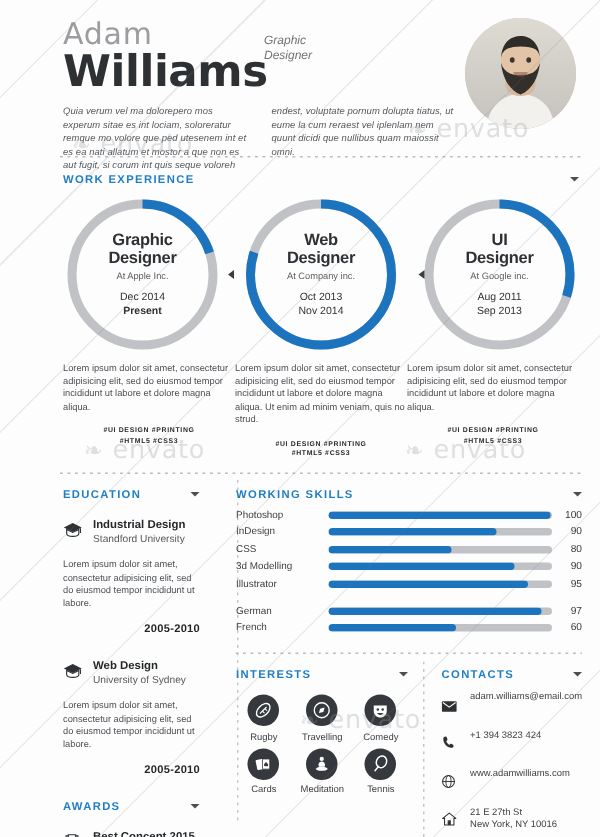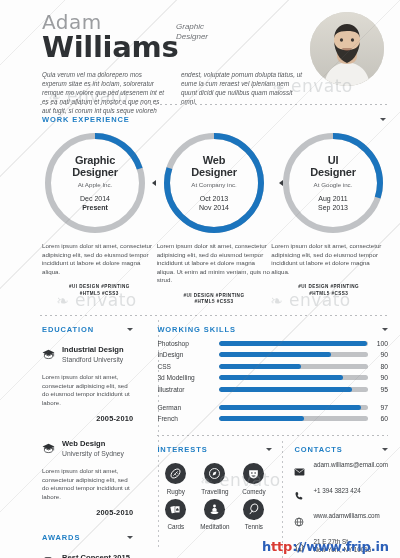--- a/index.html
+++ b/index.html
@@ -573,15 +573,14 @@
     </div>
   </div>
 
   <div class="wm-lines"></div>
   <div class="wm-text wm1"><span class="leaf">❧</span> <span>envato</span></div>
   <div class="wm-text wm2"><span class="leaf">❧</span> <span>envato</span></div>
   <div class="wm-text wm3"><span class="leaf">❧</span> <span>envato</span></div>
   <div class="wm-text wm4"><span class="leaf">❧</span> <span>envato</span></div>
   <div class="wm-text wm5"><span class="leaf">❧</span> <span>envato</span></div>
 
-  <div class="bottom-url"><span>h</span><span class="red">ttp</span><span>://www.frip.in</span></div>
 
 </div>
 
 </body></html>

